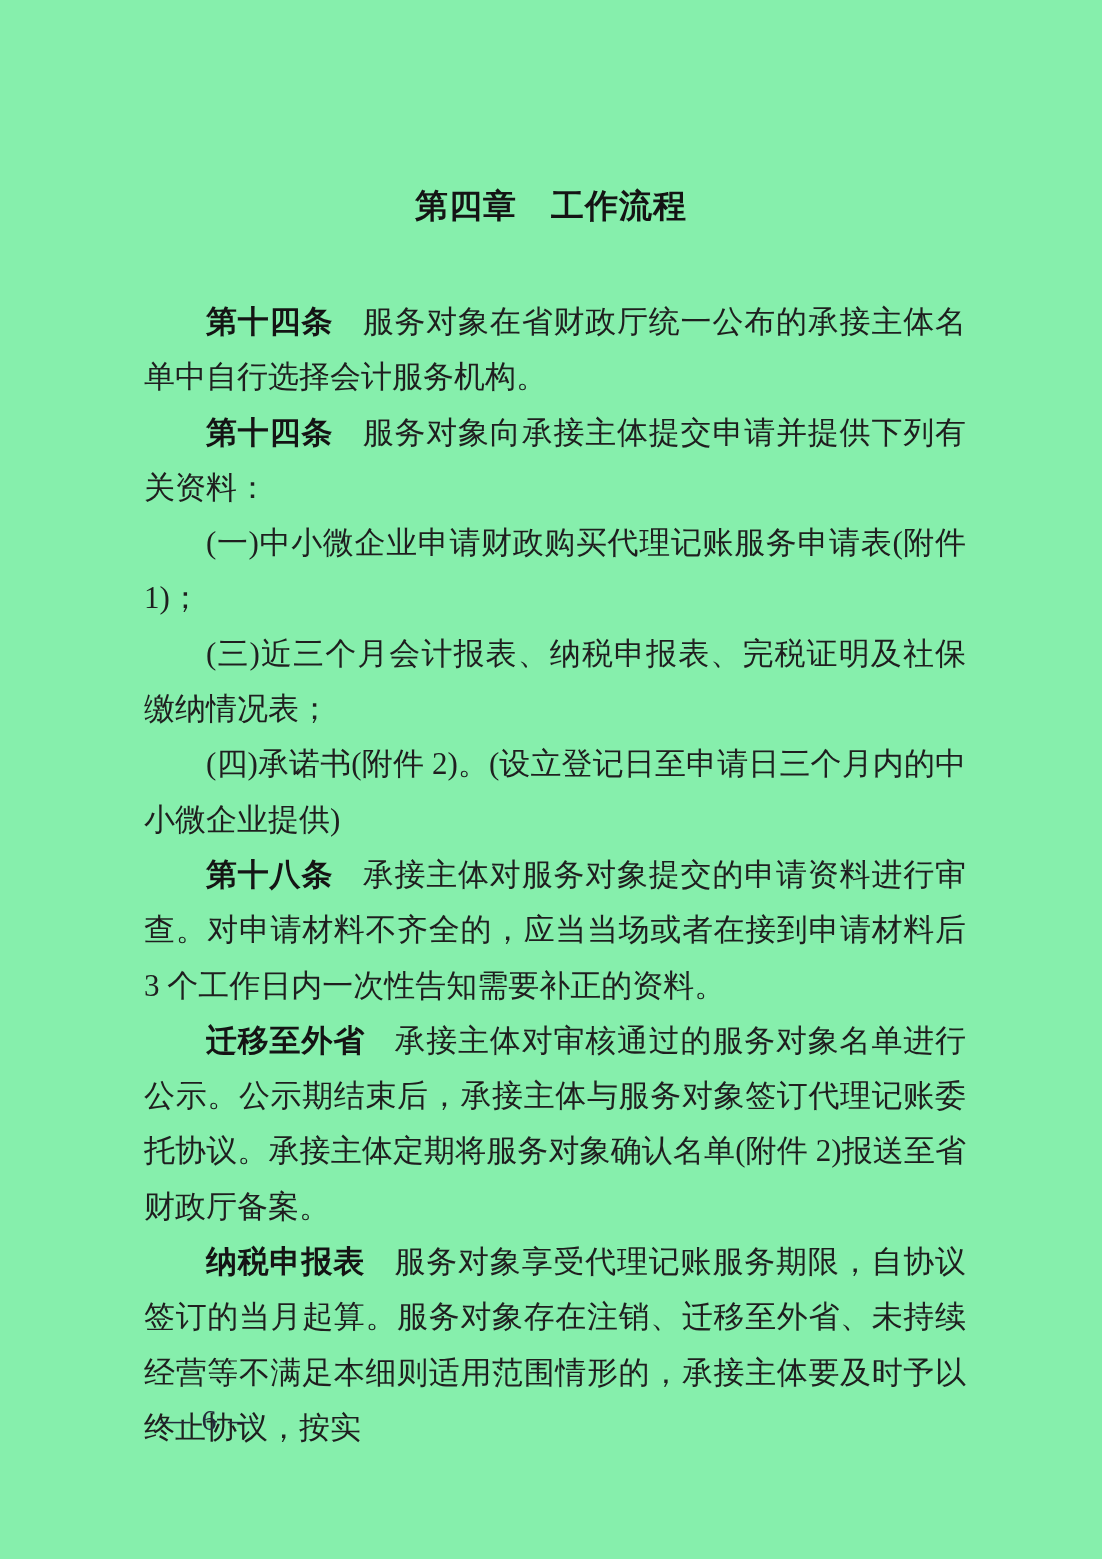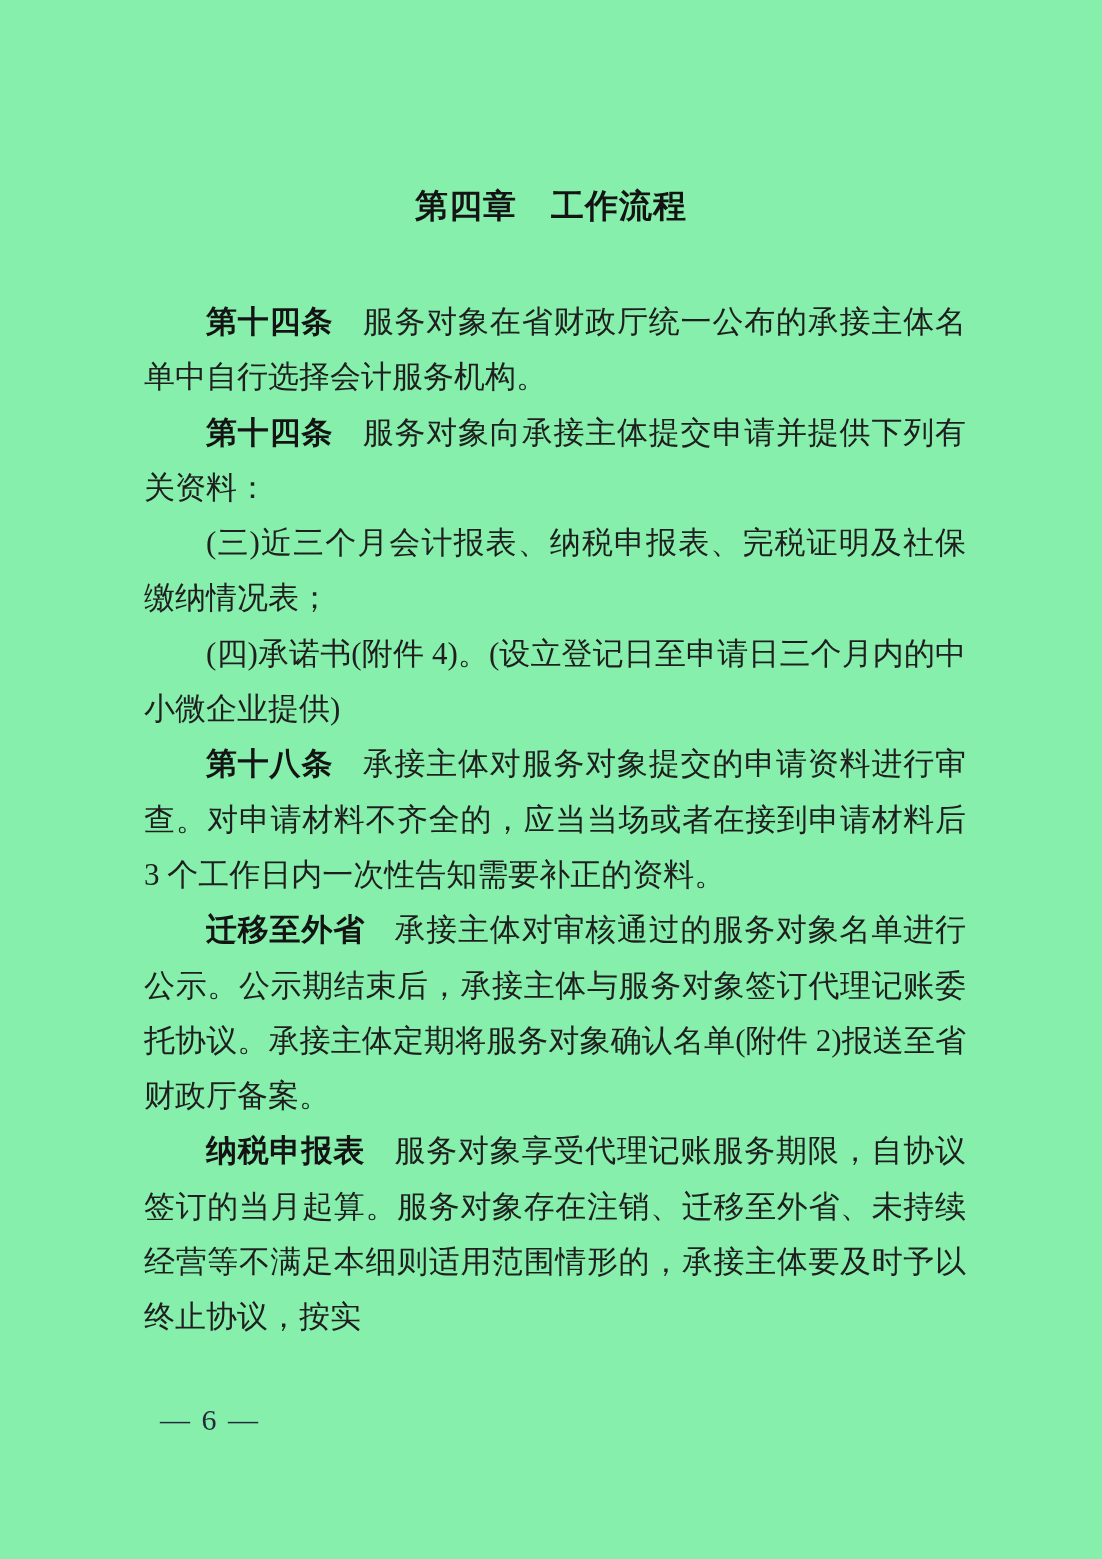--- a/index.html
+++ b/index.html
@@ -67,25 +67,26 @@
 <div class="page">
 
   <h1 class="doc-title">第四章　工作流程</h1>
 
   <div class="body-text">
 
     <p><span class="article-lead">第十四条</span><span>服务对象在省财政厅统一公布的承接主体名单中自行选择会计服务机构。</span></p>
 
     <p><span class="article-lead">第十四条</span><span>服务对象向承接主体提交申请并提供下列有关资料：</span></p>
 
+    <p><span>(一)中小微企业申请财政购买代理记账服务申请表(附件 1)；</span></p>
 
 
     <p><span>(三)近三个月会计报表、纳税申报表、完税证明及社保缴纳情况表；</span></p>
 
-    <p><span>(四)承诺书(附件 4)。(设立登记日至申请日三个月内的中小微企业提供)</span></p>
+    <p><span>(四)承诺书(附件 2)。(设立登记日至申请日三个月内的中小微企业提供)</span></p>
 
     <p><span class="article-lead">第十八条</span><span>承接主体对服务对象提交的申请资料进行审查。对申请材料不齐全的，应当当场或者在接到申请材料后 3 个工作日内一次性告知需要补正的资料。</span></p>
 
     <p><span class="article-lead">迁移至外省</span><span>承接主体对审核通过的服务对象名单进行公示。公示期结束后，承接主体与服务对象签订代理记账委托协议。承接主体定期将服务对象确认名单(附件 2)报送至省财政厅备案。</span></p>
 
     <p><span class="article-lead">纳税申报表</span><span>服务对象享受代理记账服务期限，自协议签订的当月起算。服务对象存在注销、迁移至外省、未持续经营等不满足本细则适用范围情形的，承接主体要及时予以终止协议，按实</span></p>
 
   </div>
 
   <div class="page-number">— 6 —</div>

